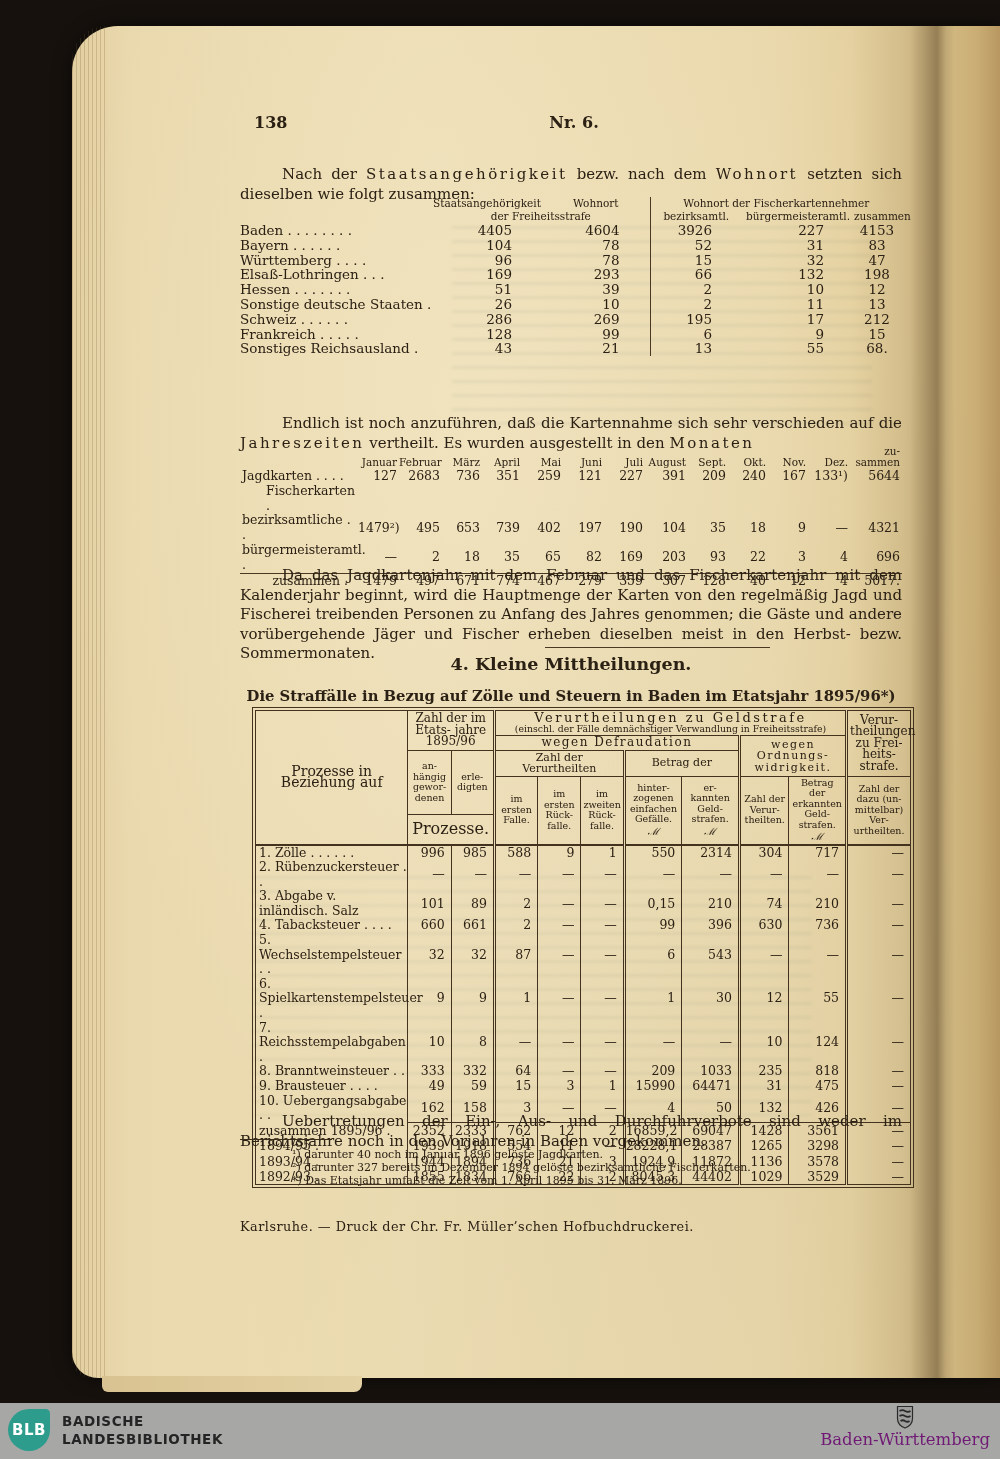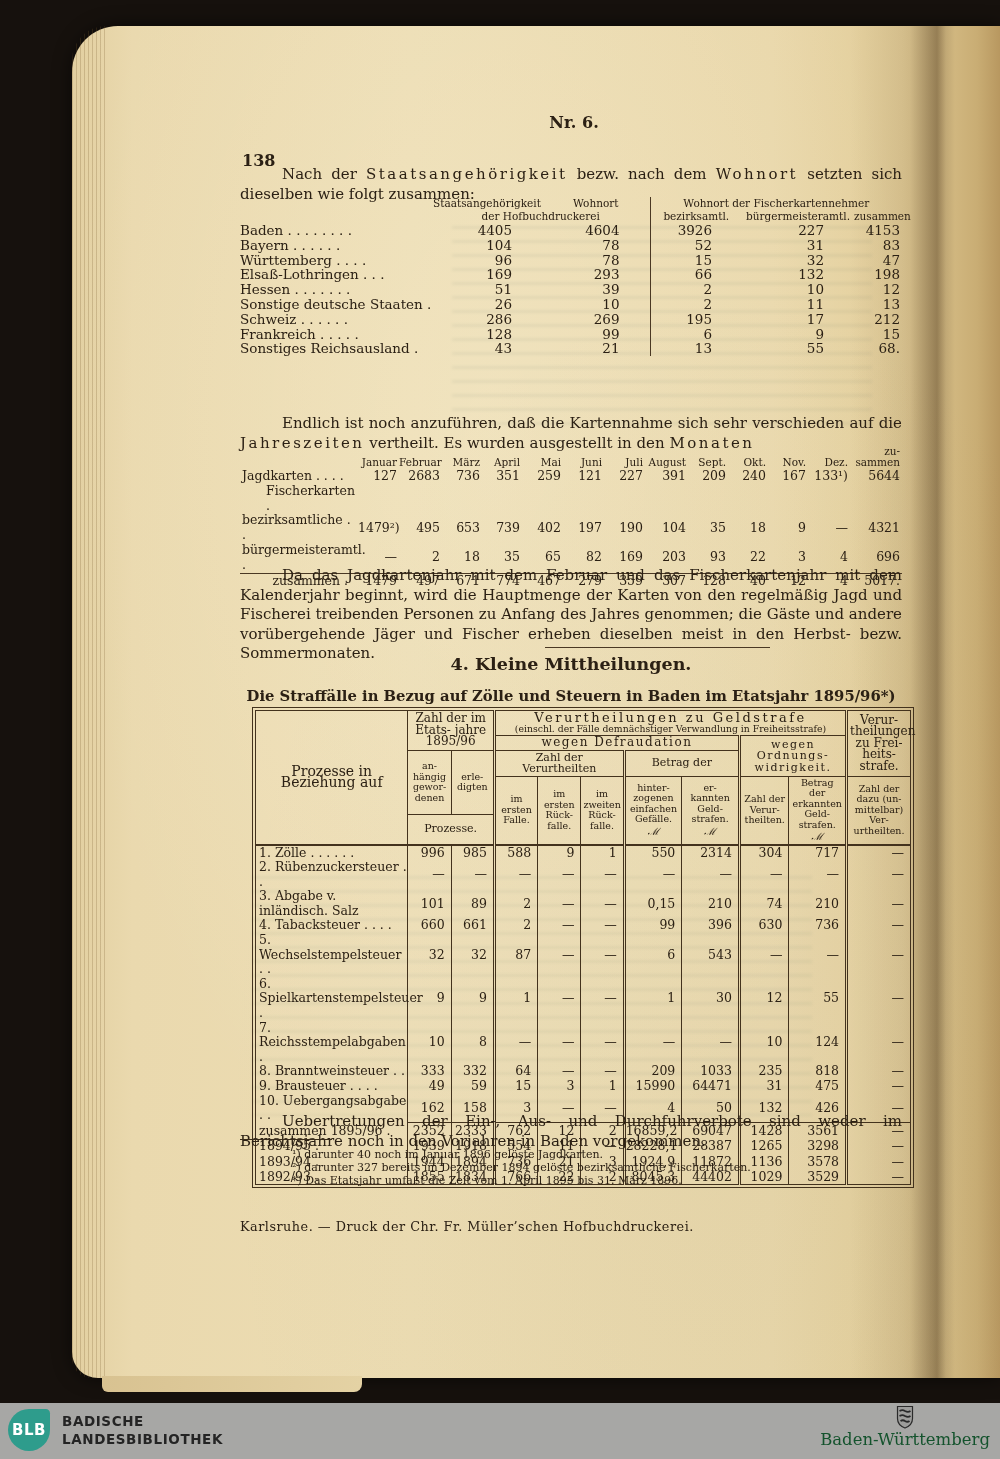--- a/index.html
+++ b/index.html
@@ -20,33 +20,33 @@
   .page-bottom-step{position:absolute;left:30px;bottom:-14px;width:260px;height:16px;
     background:linear-gradient(90deg,#d8c291,#e4d2a4);border-radius:0 0 8px 6px;}
   .gutter{position:absolute;right:0;top:0;bottom:0;width:150px;
     background:linear-gradient(90deg, rgba(0,0,0,0) 0, rgba(90,60,25,0.12) 40%, rgba(60,38,14,0.42) 58%, rgba(60,38,14,0.12) 64%, rgba(0,0,0,0) 70%);}
   .show-through{position:absolute;pointer-events:none;opacity:.10;filter:blur(1.4px);
     background:repeating-linear-gradient(180deg, rgba(70,100,90,0.7) 0 3px, rgba(0,0,0,0) 3px 14px);}
 
   
   .blk{position:absolute;color:#2b2014;}
   .masthead{left:240px;top:113px;width:662px;height:20px;font-size:16px;font-weight:bold;}
-  .pgnum{position:absolute;left:2px;margin-top:38px;}
+  .pgnum{position:absolute;left:14px;}
   .issue{position:absolute;left:6px;right:0;text-align:center;}
   .para{left:240px;width:662px;text-align:justify;font-size:15px;line-height:19.5px;}
   .para.ind{text-indent:42px;}
   .sp{letter-spacing:2.5px;}
 
   
   .t-nat{left:240px;top:197px;width:662px;border-collapse:collapse;table-layout:fixed;position:absolute;color:#2b2014;}
   .t-nat th{font-weight:normal;font-size:10.5px;text-align:center;padding:0;line-height:13px;}
   .t-nat td{font-size:13.5px;line-height:14.8px;padding:0;}
   .t-nat td:first-child{text-align:left;}
   .t-nat td:not(:first-child){text-align:right;padding-right:30px;}
-  .t-nat td:nth-child(6){padding-right:2px;}
+  .t-nat td:nth-child(6){padding-right:2px;text-align:center;}
   .t-nat .vl{border-left:1px solid #4a3823;}
   .t-nat td:nth-child(4){border-left:1px solid #4a3823;}
 
   
   .t-months{left:240px;top:446px;width:662px;border-collapse:collapse;table-layout:fixed;position:absolute;color:#2b2014;}
   .t-months th{font-weight:normal;font-size:10.5px;text-align:right;vertical-align:bottom;padding:0 2px 1px 0;line-height:11px;}
   .t-months td{font-size:12.5px;line-height:14.8px;padding:0 2px 0 0;text-align:right;}
   .t-months td:first-child{text-align:left;padding-left:2px;}
   .t-months tr:nth-child(2) td:first-child{padding-left:26px;}
   .t-months tr:nth-child(5) td{border-top:1px solid #4a3823;}
@@ -81,21 +81,21 @@
   .footnotes{left:292px;top:1148px;width:580px;font-size:11px;line-height:13px;}
   .imprint{left:240px;top:1219px;width:662px;text-align:left;font-size:12.8px;letter-spacing:.5px;}
 
   
   .brandbar{position:absolute;left:0;bottom:0;width:1000px;height:56px;background:#a7a7a5;}
   .blb-badge{position:absolute;left:8px;top:6px;width:42px;height:42px;background:#2e9c8c;
     border-radius:50% 10% 50% 50%;display:flex;align-items:center;justify-content:center;}
   .blb-badge span{color:#ffffff;font-family:"DejaVu Sans","Liberation Sans",sans-serif;font-weight:bold;font-size:15px;letter-spacing:.5px;}
   .lib-name{position:absolute;left:62px;top:9px;font-family:"DejaVu Sans","Liberation Sans",sans-serif;
     font-weight:bold;font-size:13.5px;line-height:18px;color:#242424;letter-spacing:.6px;}
-  .bw{position:absolute;right:10px;top:2px;text-align:center;color:#14532d;}
+  .bw{position:absolute;right:10px;top:2px;text-align:center;color:#701a75;}
   .bw .arms{display:block;margin:0 auto;}
   .bw .region{font-size:16.5px;margin-top:1px;font-family:"DejaVu Serif","Liberation Serif",serif;}
 </style>
 </head>
 <body>
 
 <div class="stage">
 
   <div class="book-page">
     <div class="page-edges"></div>
@@ -123,21 +123,21 @@
       </colgroup>
     <thead>
       <tr>
         <th></th>
         <th>Staatsangehörigkeit</th>
         <th>Wohnort</th>
         <th colspan="3" class="vl">Wohnort der Fischerkartennehmer</th>
       </tr>
       <tr>
         <th></th>
-        <th colspan="2">der Hofbuchdruckerei</th>
+        <th colspan="2">der Freiheitsstrafe</th>
         <th class="vl">bezirksamtl.</th>
         <th>bürgermeisteramtl.</th>
         <th>zusammen</th>
       </tr>
     </thead>
     <tbody>
         <tr>
           <td>Baden .  .  .  .  .  .  .  .</td>
           <td>4405</td>
           <td>4604</td>
@@ -391,21 +391,21 @@
             <div class="cur">ℳ</div>
           </th>
           <th rowspan="2" class="leaf bl">Zahl der Verur- theilten.</th>
           <th rowspan="2" class="leaf">
             <span>Betrag der erkannten Geld- strafen.</span>
             <div class="cur">ℳ</div>
           </th>
           <th rowspan="2" class="leaf bl">Zahl der dazu (un- mittelbar) Ver- urtheilten.</th>
         </tr>
         <tr>
-          <th colspan="2" style="font-size:11px;">Prozesse.</th>
+          <th colspan="2" style="font-size:16px;">Prozesse.</th>
         </tr>
       </thead>
       <tbody>
           <tr>
             <td>1. Zölle .  .  .  .  .  .</td>
             <td>996</td>
             <td>985</td>
             <td>588</td>
             <td>9</td>
             <td>1</td>

